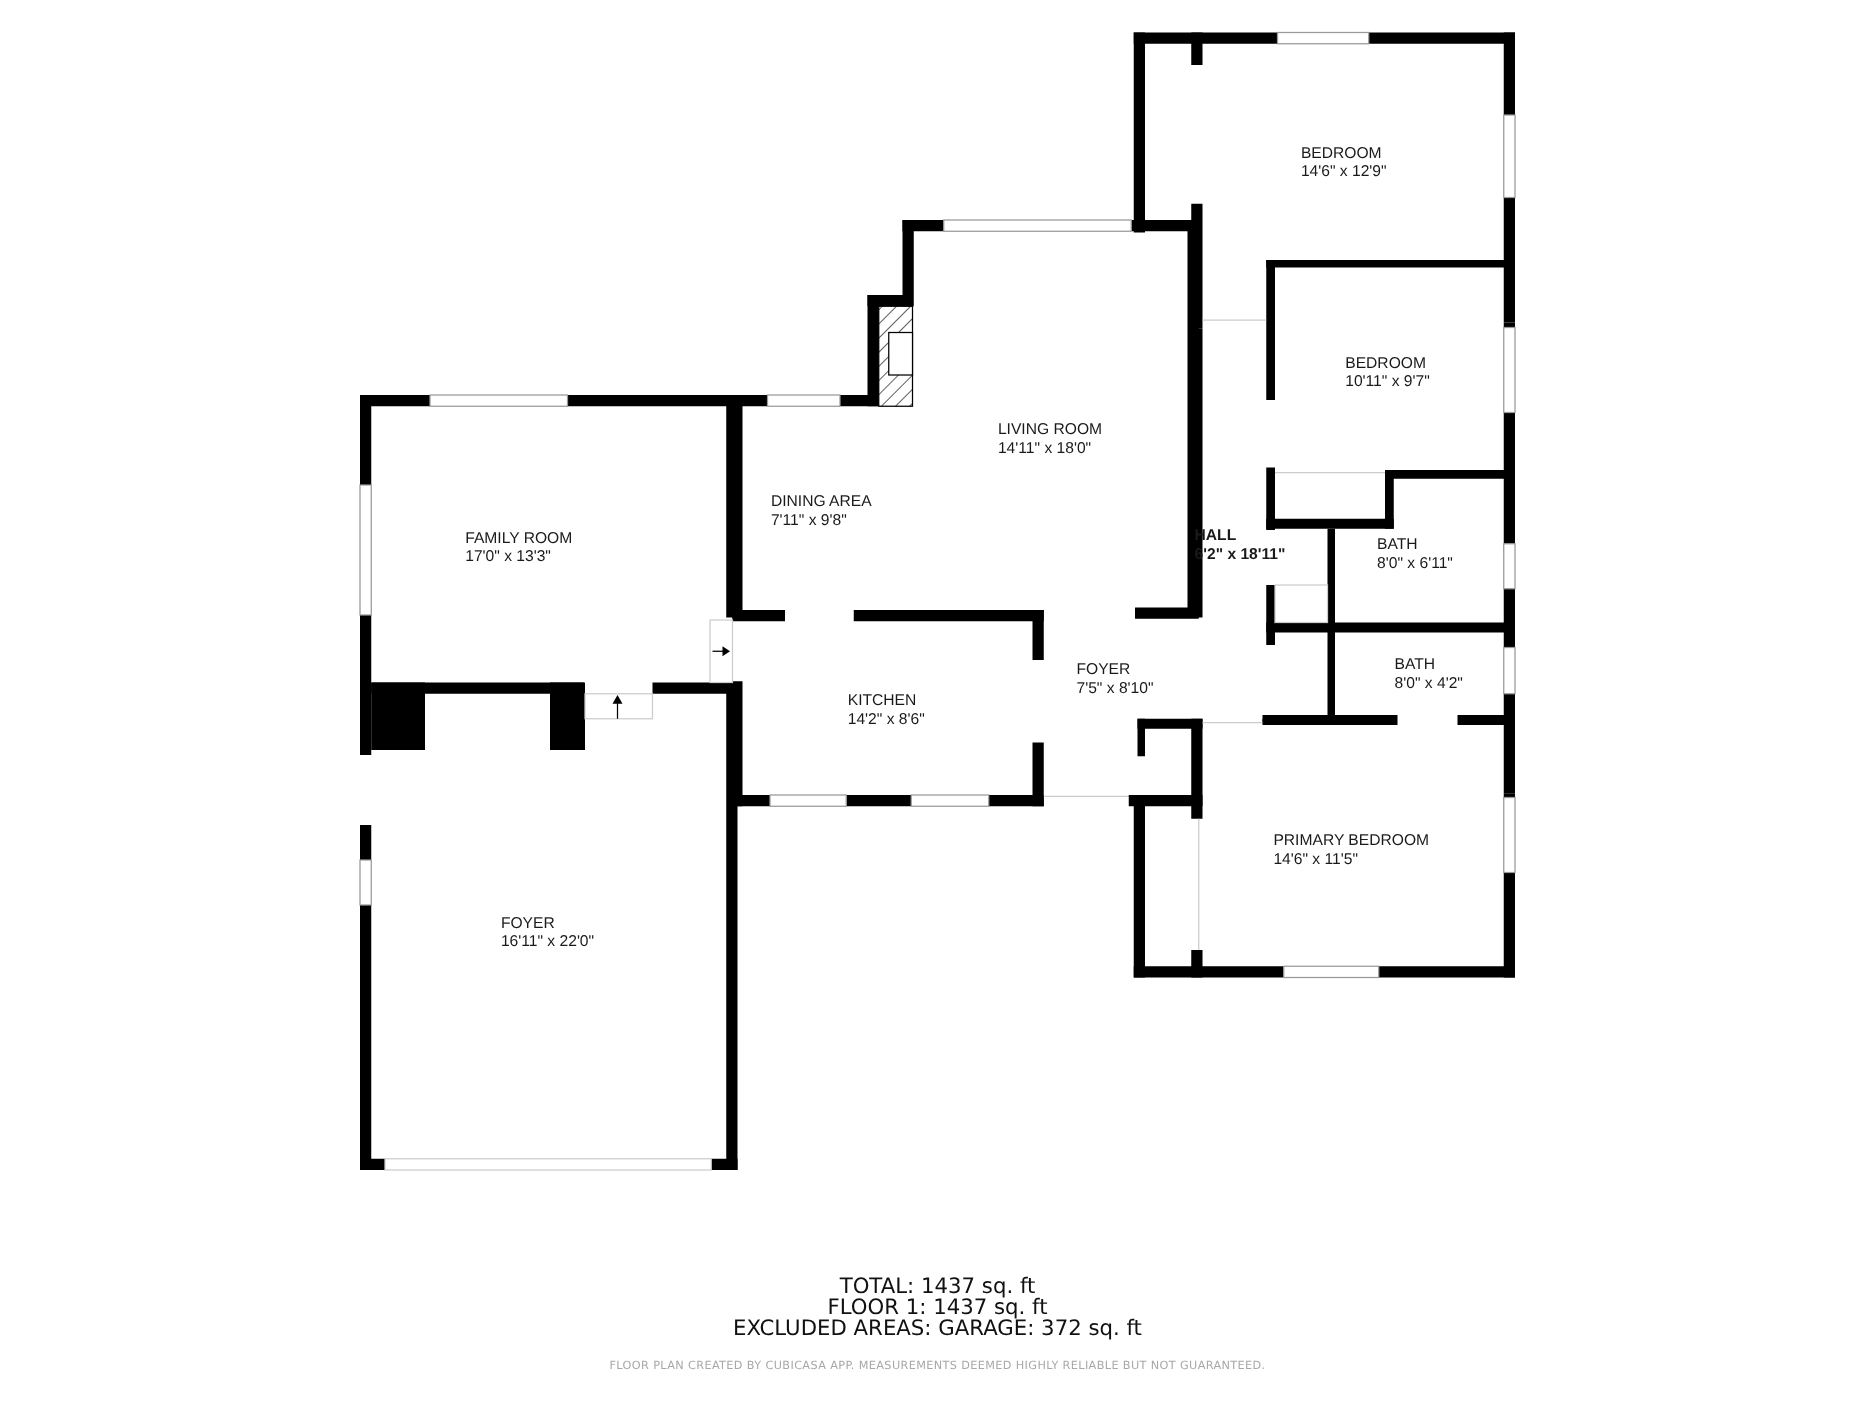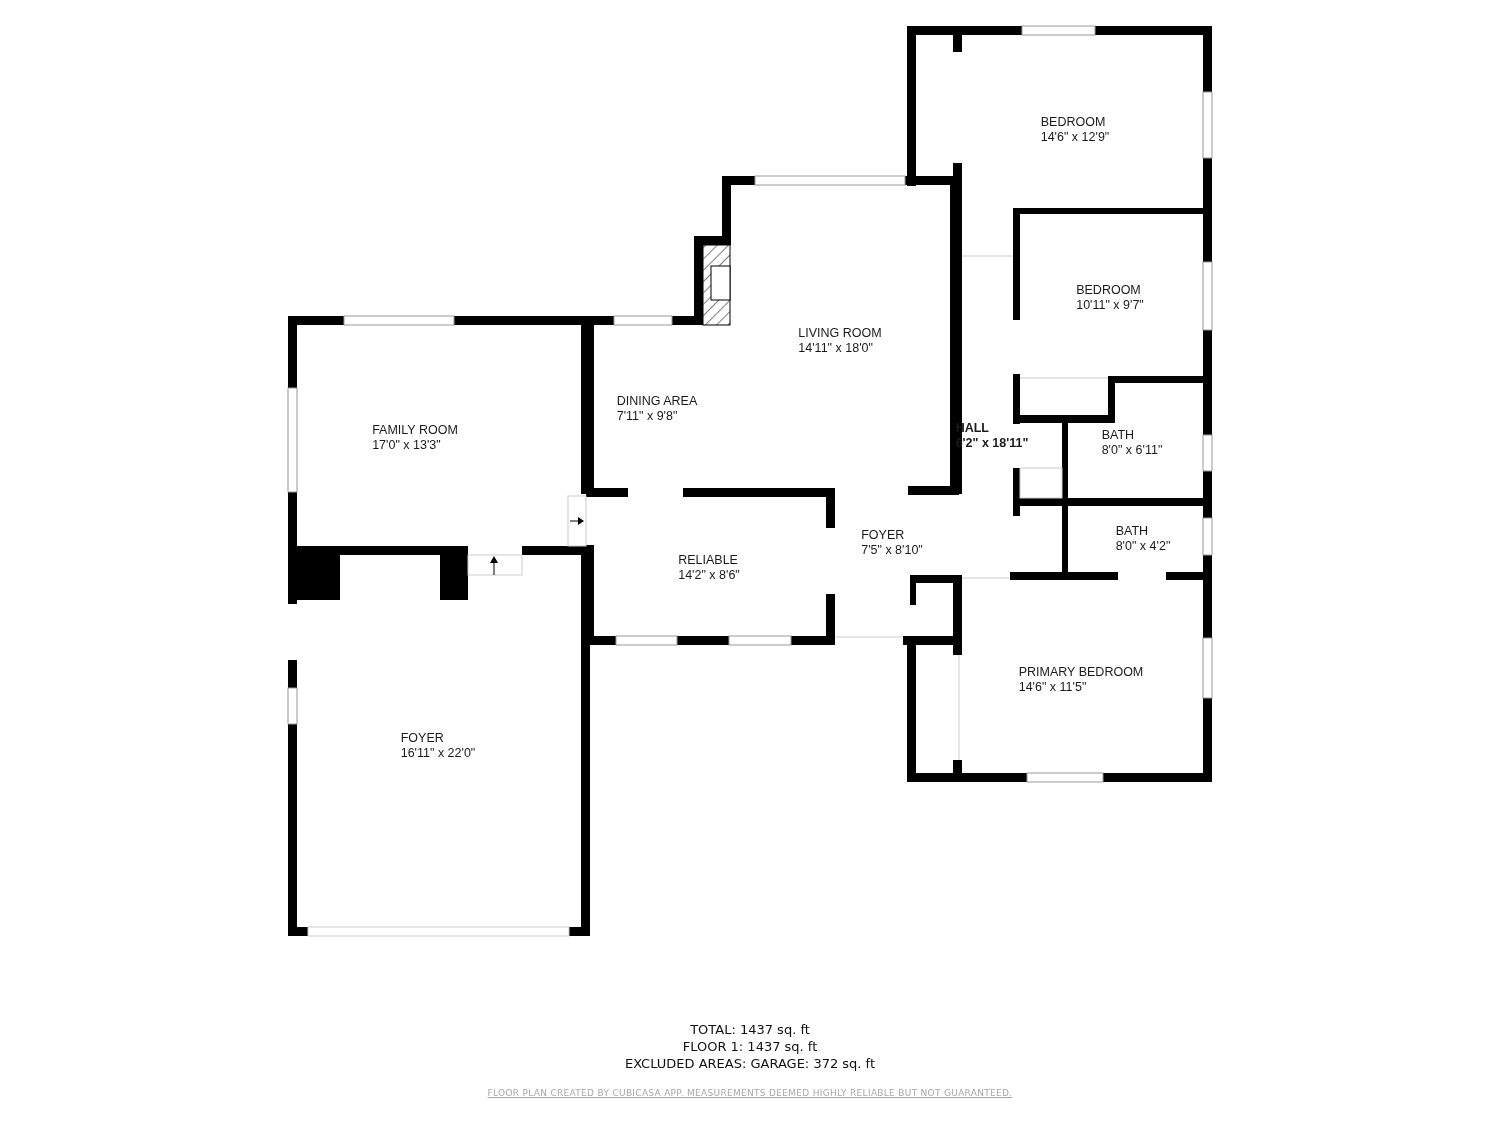--- a/index.html
+++ b/index.html
@@ -4,23 +4,23 @@
 <style>
   html, body { margin: 0; padding: 0; background: #ffffff; }
   body { width: 1500px; height: 1125px; position: relative; overflow: hidden; font-family: "Liberation Sans", sans-serif; color: #111; }
   #plan { position: absolute; left: 0; top: 0; width: 1500px; height: 1125px; }
   .wall { fill: #000; }
   .win { fill: #fff; stroke: #999; stroke-width: 1; }
   .open { stroke: #ccc; stroke-width: 1; fill: none; }
   .tick { fill: #000; }
   .room-label { position: absolute; transform: translate(-50%, 0); text-align: left; font-size: 12.5px; line-height: 15px; white-space: nowrap; color: #1a1a1a; }
   .room-label span { display: block; }
-  .summary { position: absolute; left: 750px; top: 1021px; transform: translateX(-50%); text-align: center; font-family: "DejaVu Sans", sans-serif; font-size: 13px; line-height: 17px; color: #111; white-space: nowrap; }
+  .summary { position: absolute; left: 750px; top: 1021px; transform: translateX(-50%); text-align: center; font-family: "DejaVu Sans", sans-serif; font-size: 17px; line-height: 17px; color: #111; white-space: nowrap; }
   .summary span { display: block; }
-  .disclaimer { position: absolute; left: 750px; top: 1088px; transform: translateX(-50%); font-family: "DejaVu Sans", sans-serif; font-size: 9px; letter-spacing: 0.3px; color: #a8a8a8; white-space: nowrap; text-decoration: underline; }
+  .disclaimer { position: absolute; left: 750px; top: 1088px; transform: translateX(-50%); font-family: "DejaVu Sans", sans-serif; font-size: 9px; letter-spacing: 0.3px; color: #a8a8a8; white-space: nowrap; }
 </style>
 </head>
 <body>
 
 <svg id="plan" viewBox="0 0 1500 1125" xmlns="http://www.w3.org/2000/svg">
   <defs>
     <pattern id="hatch" patternUnits="userSpaceOnUse" width="8" height="8" patternTransform="rotate(45)">
       <line x1="0" y1="0" x2="0" y2="8" stroke="#000" stroke-width="1"></line>
     </pattern>
   </defs>
@@ -152,21 +152,21 @@
 </svg>
 
 <div class="room-label" style="left:1075px; top:115px;">
   <span>BEDROOM</span>
   <span>14'6" x 12'9"</span>
 </div>
 <div class="room-label" style="left:1110px; top:283px;">
   <span>BEDROOM</span>
   <span>10'11" x 9'7"</span>
 </div>
-<div class="room-label" style="left:840px; top:326px;">
+<div class="room-label" style="left:840px; top:336px;">
   <span>LIVING ROOM</span>
   <span>14'11" x 18'0"</span>
 </div>
 <div class="room-label" style="left:657px; top:394px;">
   <span>DINING AREA</span>
   <span>7'11" x 9'8"</span>
 </div>
 <div class="room-label" style="left:415px; top:423px;">
   <span>FAMILY ROOM</span>
   <span>17'0" x 13'3"</span>
@@ -177,21 +177,21 @@
 </div>
 <div class="room-label" style="left:1132px; top:428px;">
   <span>BATH</span>
   <span>8'0" x 6'11"</span>
 </div>
 <div class="room-label" style="left:1143px; top:524px;">
   <span>BATH</span>
   <span>8'0" x 4'2"</span>
 </div>
 <div class="room-label" style="left:709px; top:553px;">
-  <span>RELIABLE</span>
+  <span>KITCHEN</span>
   <span>14'2" x 8'6"</span>
 </div>
 <div class="room-label" style="left:892px; top:528px;">
   <span>FOYER</span>
   <span>7'5" x 8'10"</span>
 </div>
 <div class="room-label" style="left:1081px; top:665px;">
   <span>PRIMARY BEDROOM</span>
   <span>14'6" x 11'5"</span>
 </div>

